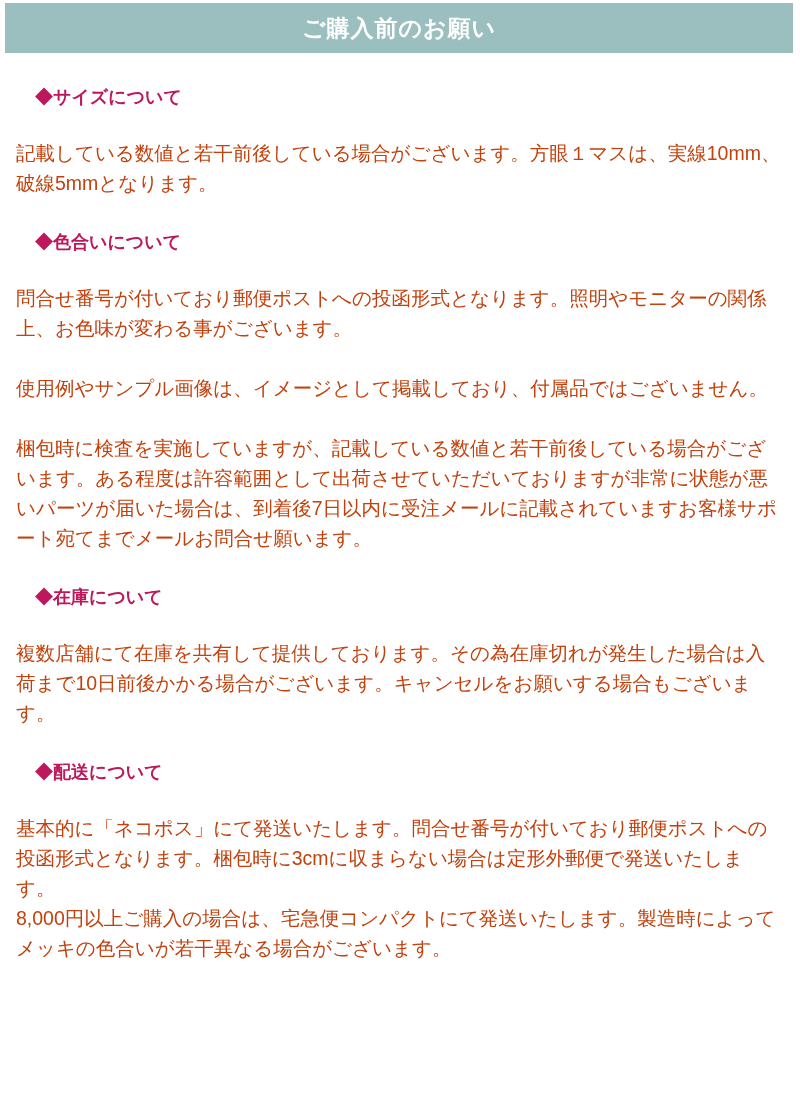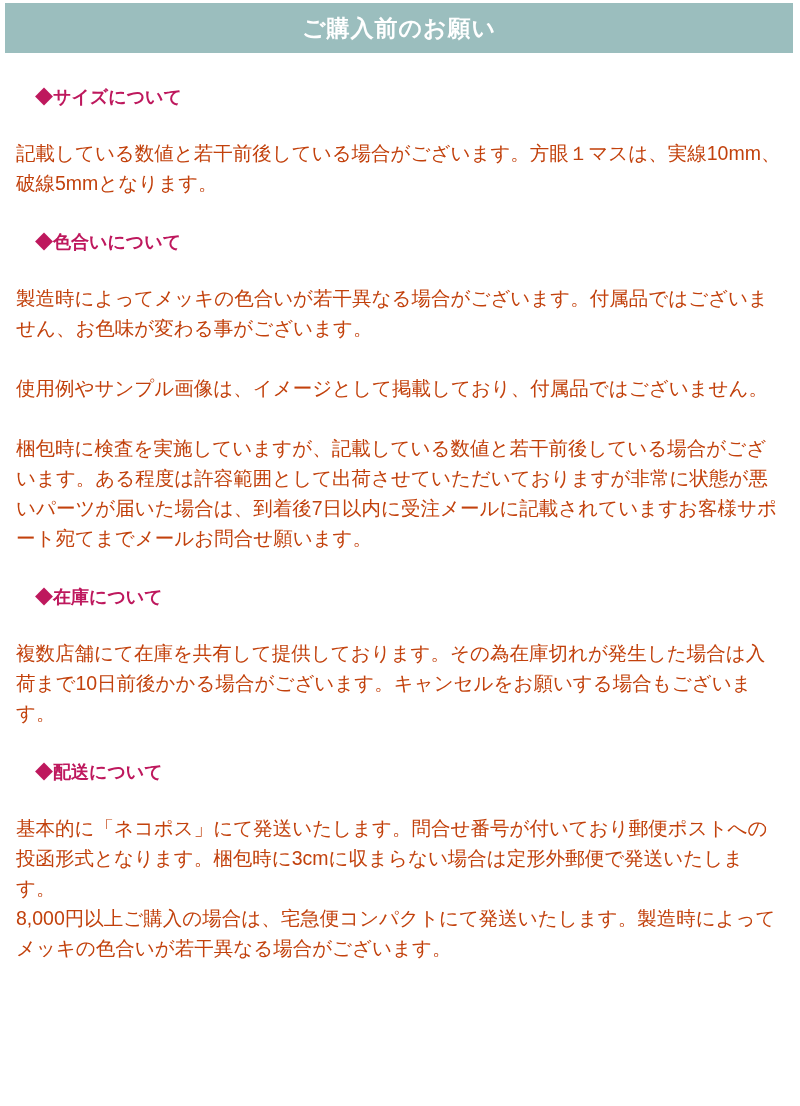--- a/index.html
+++ b/index.html
@@ -59,21 +59,21 @@
     <h1 class="banner-title">ご購入前のお願い</h1>
   </div>
 
   <section>
     <h2 class="section-heading">◆サイズについて</h2>
     <p class="section-body">記載している数値と若干前後している場合がございます。方眼１マスは、実線10mm、破線5mmとなります。</p>
   </section>
 
   <section>
     <h2 class="section-heading">◆色合いについて</h2>
-    <p class="section-body">製造時によってメッキの色合いが若干異なる場合がございます。付属品ではございません、お色味が変わる事がございます。</p>
+    <p class="section-body">問合せ番号が付いており郵便ポストへの投函形式となります。照明やモニターの関係上、お色味が変わる事がございます。</p>
   </section>
 
   <section>
     <p class="section-body">使用例やサンプル画像は、イメージとして掲載しており、付属品ではございません。</p>
   </section>
 
   <section>
     <p class="section-body">梱包時に検査を実施していますが、記載している数値と若干前後している場合がございます。ある程度は許容範囲として出荷させていただいておりますが非常に状態が悪いパーツが届いた場合は、到着後7日以内に受注メールに記載されていますお客様サポート宛てまでメールお問合せ願います。</p>
   </section>
 

